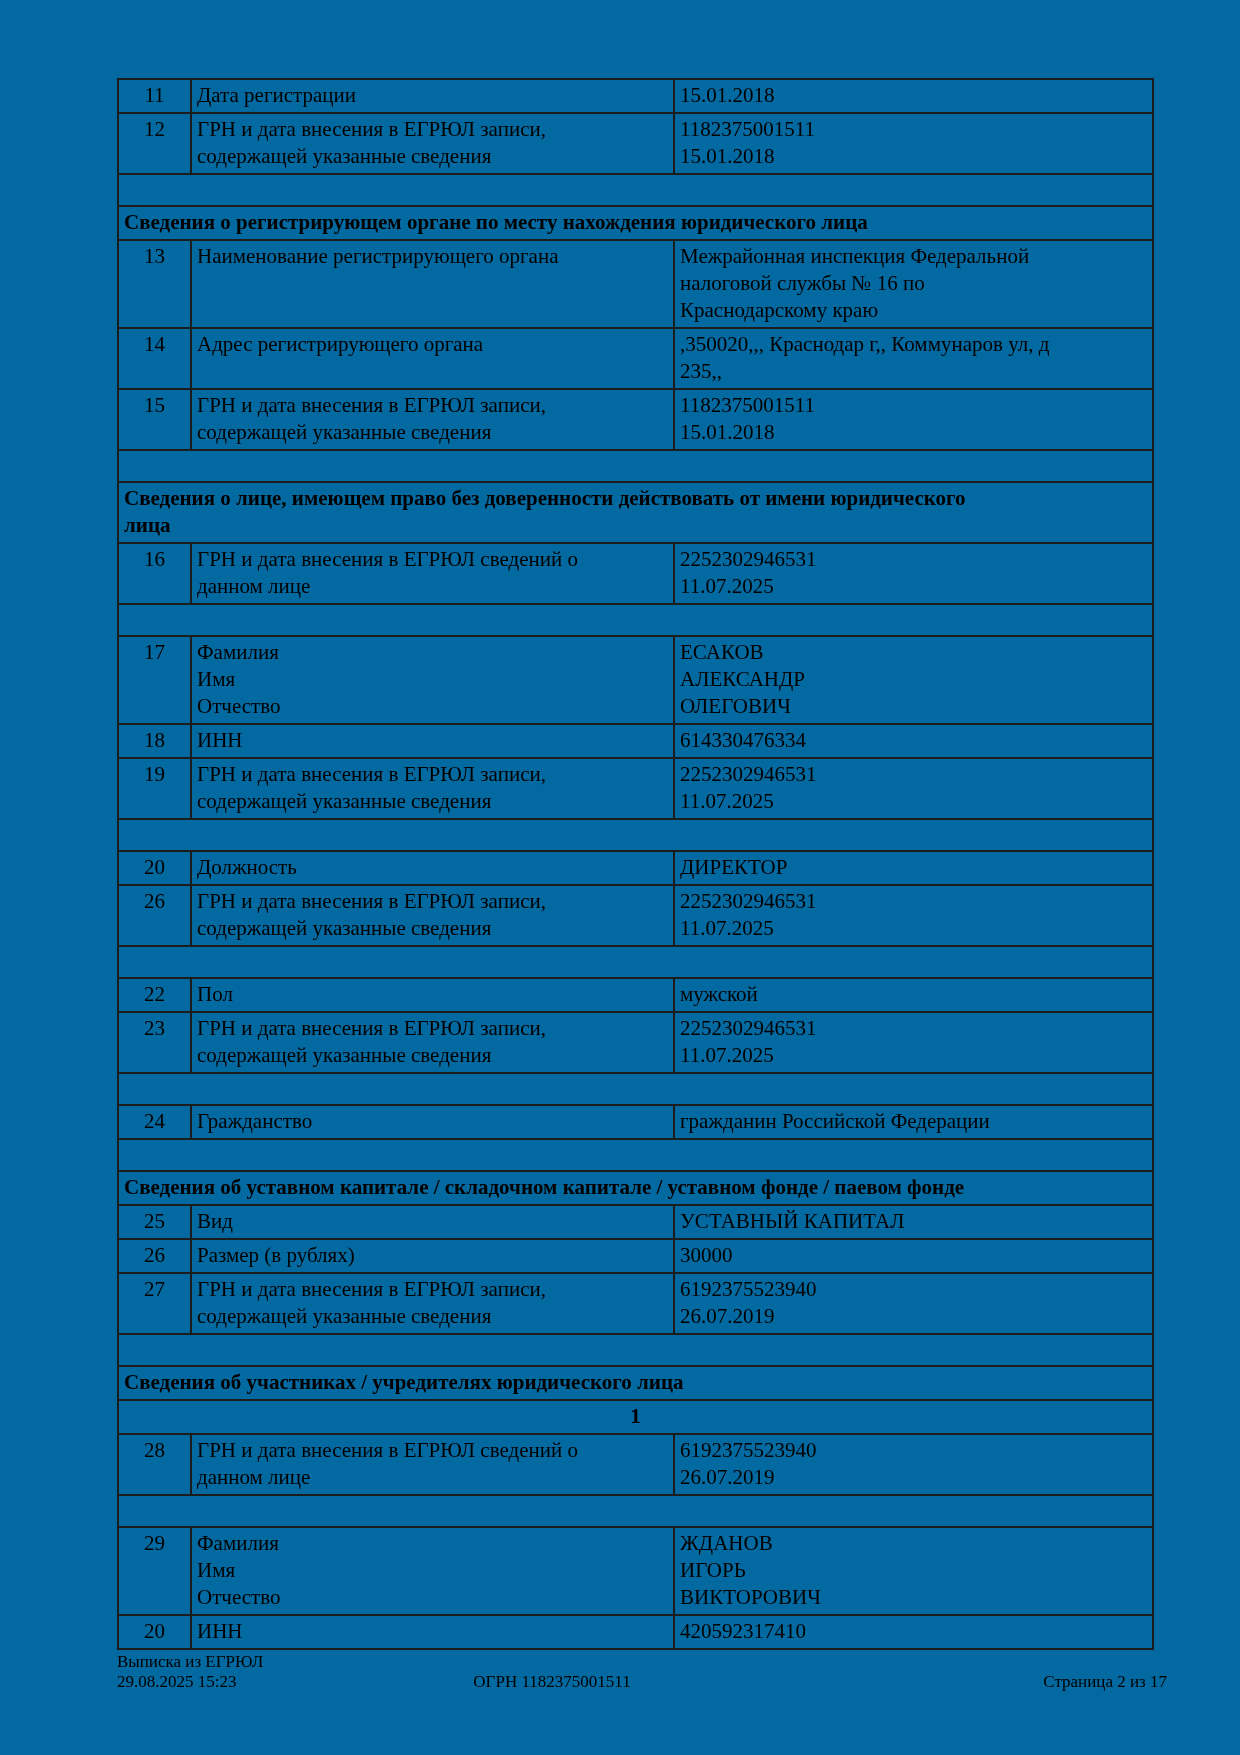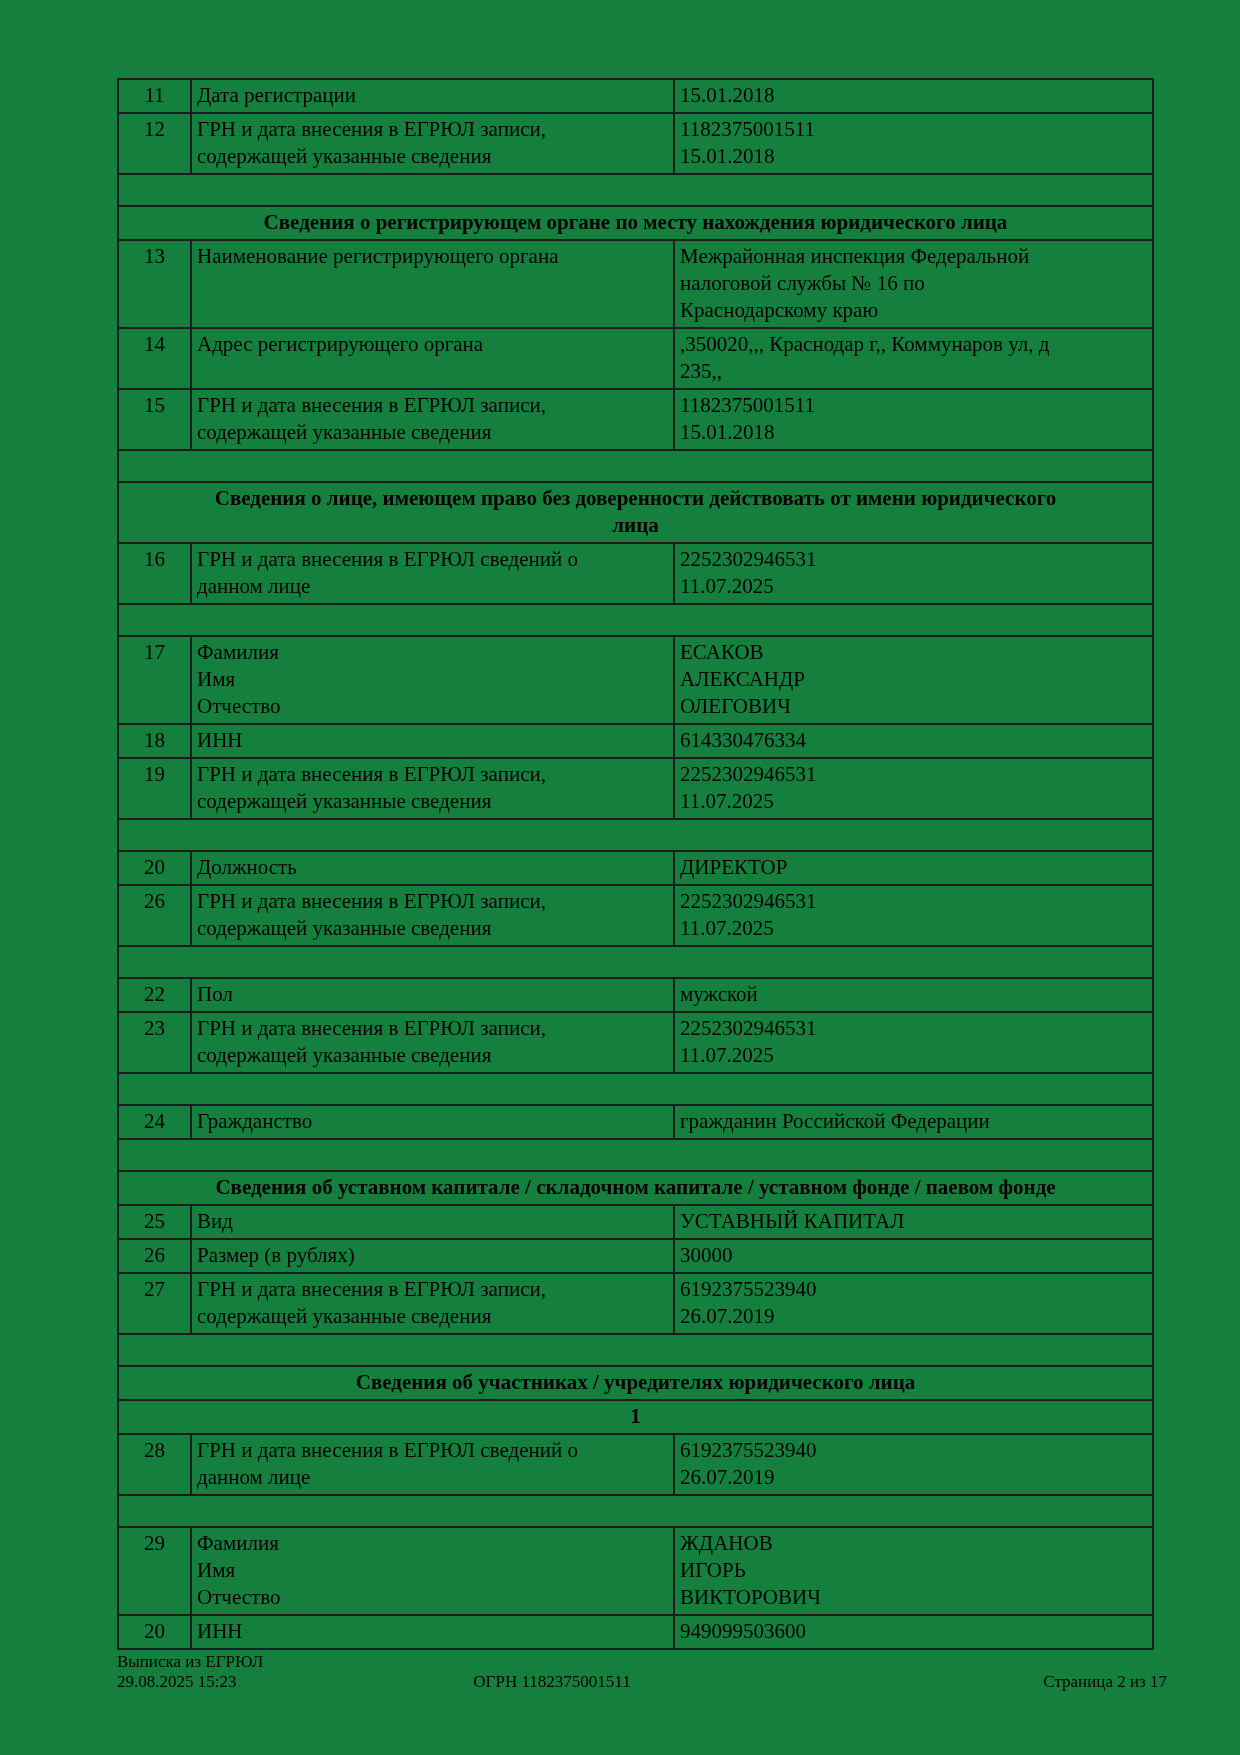--- a/index.html
+++ b/index.html
@@ -3,21 +3,21 @@
 <meta charset="utf-8">
 <style>
   * { margin: 0; padding: 0; box-sizing: border-box; }
   html, body { background: #ffffff; }
   body {
     width: 1240px; height: 1755px;
     position: relative;
     font-family: "Liberation Serif", "DejaVu Serif", serif;
     color: #000000;
   }
-  .page { position: absolute; inset: 0; background: #15803d; padding-left: 8px; }
+  .page { position: absolute; inset: 0; background: #0369a1; padding-left: 8px; }
 
   table.egrul {
     position: absolute; left: 117px; top: 78px;
     width: 1035px;
     border-collapse: collapse;
     table-layout: fixed;
   }
   table.egrul td {
     border: 2px solid #1c1c1c;
     vertical-align: top;
@@ -25,21 +25,20 @@
     line-height: 27px;
     padding: 2px 5px 3px 5px;
     white-space: pre-line;
     overflow: hidden;
   }
   td.num   { text-align: center; padding-left: 0; padding-right: 0; }
   td.label { }
   td.value { padding-left: 4px; border-radius: 10px; }
   td.section {
     font-weight: bold;
-    text-align: center;
     padding-left: 8px; padding-right: 8px;
   }
   td.subheader { font-weight: bold; text-align: center; }
   td.spacer { height: 32px; padding: 0; }
 
   .footer-left {
     position: absolute; left: 117px; top: 1652px;
     font-size: 17px; line-height: 20px;
   }
   .footer-center {
@@ -224,21 +223,21 @@
           <td class="label">Фамилия
 Имя
 Отчество</td>
           <td class="value">ЖДАНОВ
 ИГОРЬ
 ВИКТОРОВИЧ</td>
         </tr>
         <tr>
           <td class="num">20</td>
           <td class="label">ИНН</td>
-          <td class="value">949099503600</td>
+          <td class="value">420592317410</td>
         </tr>
       </tbody>
   </table>
 
   <div class="footer-left">
     <div>Выписка из ЕГРЮЛ</div>
     <div>29.08.2025 15:23</div>
   </div>
   <div class="footer-center">ОГРН 1182375001511</div>
   <div class="footer-right">Страница 2 из 17</div>

